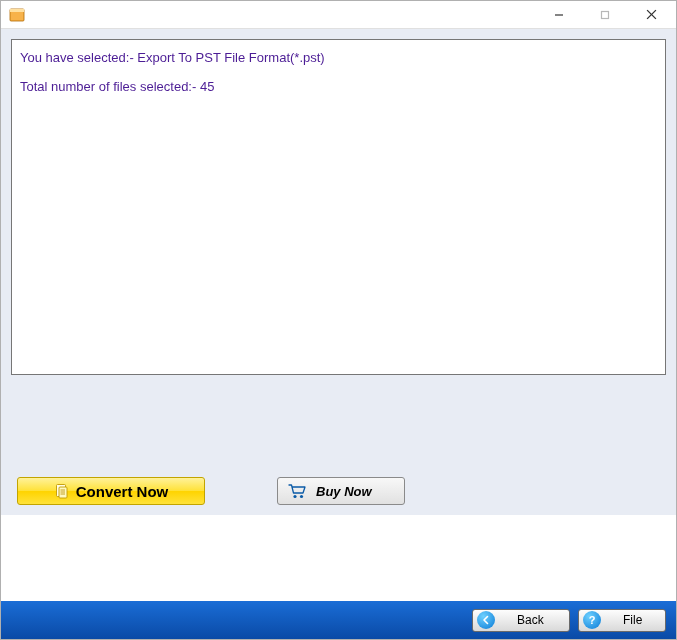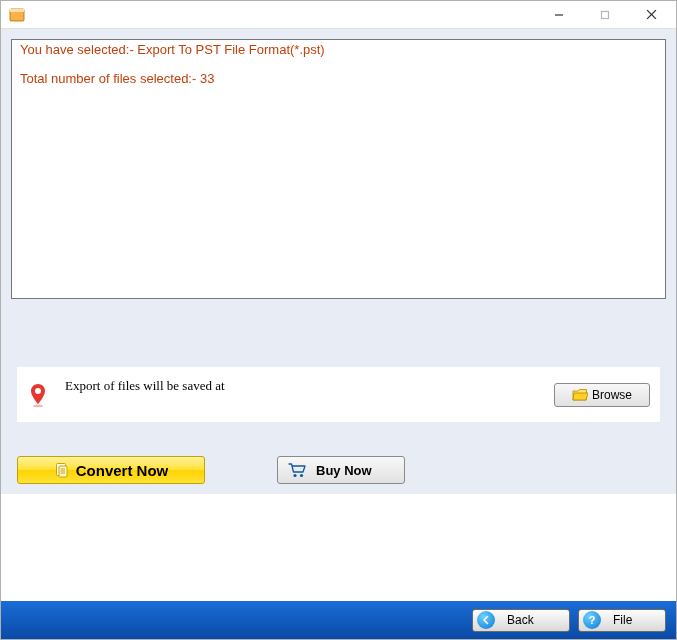--- a/index.html
+++ b/index.html
@@ -42,24 +42,24 @@
       color: #333;
     }
     .client {
       flex: 0 0 auto;
       background: #e8ecf4;
       padding: 10px 10px 6px 10px;
     }
     .info-panel {
       background: #ffffff;
       border: 1px solid #767676;
-      height: 260px;
-      padding: 2px 8px;
+      height: 336px;
+      padding: 10px 8px;
       font-size: 13px;
-      color: #c2410c;
+      color: #4c1d95;
       line-height: 1.2;
       overflow: auto;
     }
     .info-panel p { margin-bottom: 13px; }
     .spacer-gap {
       height: 62px;
       background: #e8ecf4;
     }
     .save-row-wrap {
       padding: 0 16px;
@@ -119,40 +119,41 @@
       gap: 6px;
     }
     .buy-btn {
       width: 128px;
       height: 28px;
       font-weight: bold;
       font-size: 13px;
       gap: 10px;
       justify-content: flex-start;
       padding-left: 10px;
+      font-style: italic;
     }
     .bottom-bar {
       height: 38px;
       background: linear-gradient(#1a6dd6, #0a4aa6);
       display: flex;
       align-items: center;
       justify-content: flex-end;
       gap: 8px;
       padding-right: 10px;
       margin-top: auto;
     }
     .bottom-btn {
       width: 98px;
       height: 23px;
       background: linear-gradient(#fdfdfd, #d9d9d9);
       border: 1px solid #6a6a6a;
       border-radius: 3px;
       display: inline-flex;
       align-items: center;
-      gap: 6px;
+      gap: 16px;
       padding-left: 4px;
       font-size: 12px;
     }
     .bottom-btn .lbl { flex: 1; text-align: left; padding-left: 6px; }
     .circ {
       width: 18px; height: 18px; border-radius: 50%;
       display: inline-flex; align-items: center; justify-content: center;
       color: #fff; font-weight: bold; font-size: 11px;
     }
     .circ.back { background: radial-gradient(circle at 35% 30%, #6dd0ff, #0a7ad6); }
@@ -186,47 +187,26 @@
       <svg width="11" height="11" viewBox="0 0 10 10">
           <line x1="1" y1="1" x2="9" y2="9" stroke="#333" stroke-width="1.2"></line>
           <line x1="9" y1="1" x2="1" y2="9" stroke="#333" stroke-width="1.2"></line>
         </svg>
     </div>
   </div>
 
   <div class="client">
     <div class="info-panel">
       <p>You have selected:- Export To PST File Format(*.pst)</p>
-      <p>Total number of files selected:- 33</p>
+      <p>Total number of files selected:- 45</p>
     </div>
   </div>
 
   <div class="spacer-gap"></div>
 
-  <div class="save-row-wrap">
-    <div class="save-row">
-      <span class="pin-icon">
-        <svg viewBox="0 0 22 26" width="22" height="26">
-          <path d="M11 2 C7 2 4 5 4 9 C4 14 11 22 11 22 C11 22 18 14 18 9 C18 5 15 2 11 2 Z" fill="#e8352e"></path>
-          <circle cx="11" cy="9" r="3" fill="#ffffff"></circle>
-          <ellipse cx="11" cy="24" rx="5" ry="1.2" fill="#e8998f" opacity="0.7"></ellipse>
-        </svg>
-      </span>
-      <span class="save-label">Export of files will be saved at</span>
-      <button class="btn browse-btn">
-        <span>
-          <svg width="16" height="14" viewBox="0 0 16 14">
-            <path d="M1 3 L6 3 L7.5 1.5 L14.5 1.5 L14.5 12 L1 12 Z" fill="#ffe168" stroke="#b58a00" stroke-width="0.8"></path>
-            <path d="M2 5 L16 5 L14 12 L1 12 Z" fill="#ffd021" stroke="#b58a00" stroke-width="0.8"></path>
-          </svg>
-        </span>
-        <span>Browse</span>
-      </button>
-    </div>
-  </div>
 
   <div class="actions-row">
     <button class="convert-btn">
       <span>
         <svg width="16" height="16" viewBox="0 0 16 16">
           <rect x="2.5" y="1.5" width="9" height="12" rx="1" fill="#fffde6" stroke="#c29a00" stroke-width="0.9"></rect>
           <rect x="5" y="4" width="8" height="11" rx="1" fill="#fff9c0" stroke="#c29a00" stroke-width="0.9"></rect>
           <line x1="6.5" y1="7" x2="11" y2="7" stroke="#b58a00" stroke-width="0.8"></line>
           <line x1="6.5" y1="9" x2="11" y2="9" stroke="#b58a00" stroke-width="0.8"></line>
           <line x1="6.5" y1="11" x2="11" y2="11" stroke="#b58a00" stroke-width="0.8"></line>

